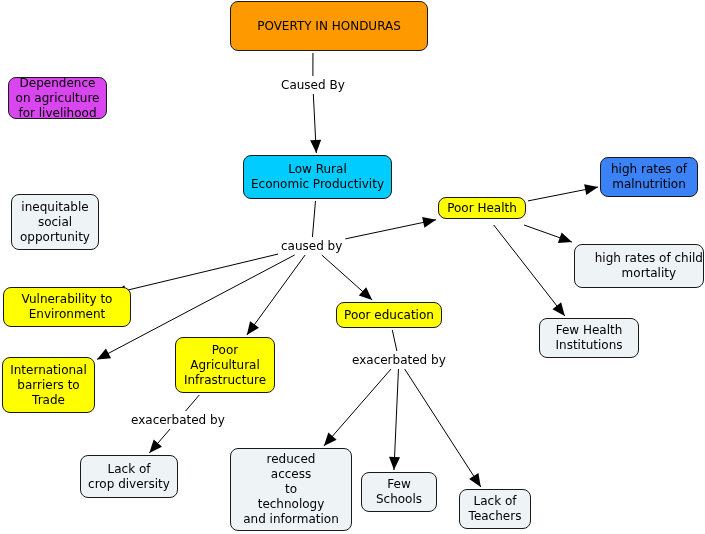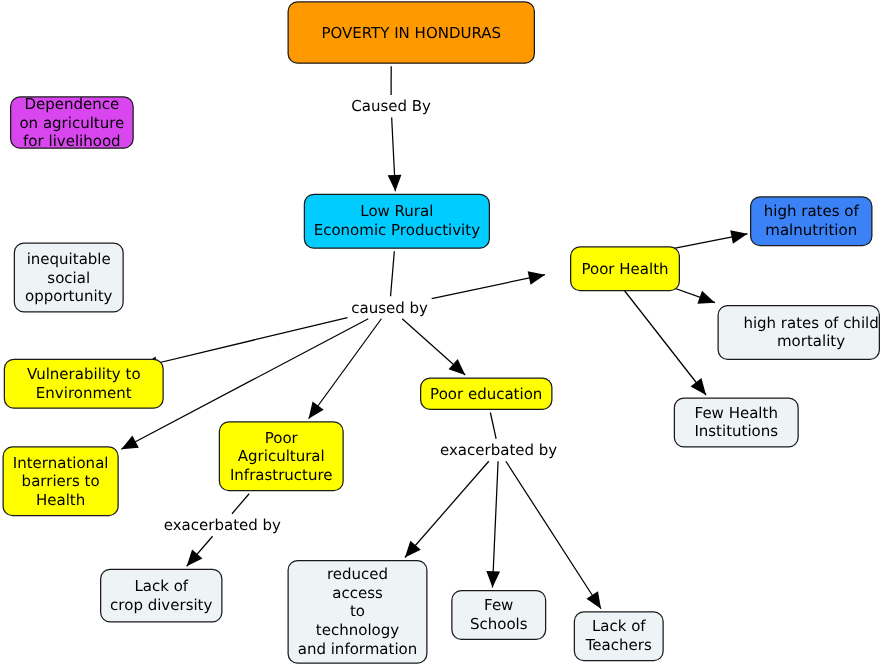--- a/index.html
+++ b/index.html
@@ -50,39 +50,39 @@
 
 <div class="node" id="n-poverty" style="left: 230px; top: 1px; width: 198px; height: 50px; background: rgb(255, 153, 0); border-color: rgb(26, 26, 26);"><span>POVERTY IN HONDURAS</span></div>
 <div class="node" id="n-dependence" style="left: 8px; top: 77px; width: 99px; height: 42px; background: #d946ef; border-color: rgb(26, 26, 26);"><span>Dependence
 on agriculture
 for livelihood</span></div>
 <div class="node" id="n-inequitable" style="left: 11px; top: 162px; width: 88px; height: 56px; background: rgb(238, 243, 246); border-color: rgb(26, 26, 26); margin-top: 32px;"><span>inequitable
 social
 opportunity</span></div>
 <div class="node" id="n-lowrural" style="left: 243px; top: 155px; width: 149px; height: 44px; background: rgb(0, 204, 255); border-color: rgb(26, 26, 26);"><span>Low Rural
 Economic Productivity</span></div>
-<div class="node" id="n-poorhealth" style="left: 456px; top: 197px; width: 88px; height: 36px; background: rgb(255, 255, 0); border-color: rgb(26, 26, 26);"><span>Poor Health</span></div>
+<div class="node" id="n-poorhealth" style="left: 438px; top: 197px; width: 88px; height: 22px; background: rgb(255, 255, 0); border-color: rgb(26, 26, 26);"><span>Poor Health</span></div>
 <div class="node" id="n-malnutrition" style="left: 600px; top: 157px; width: 98px; height: 40px; background: #3b82f6; border-color: rgb(26, 26, 26);"><span>high rates of
 malnutrition</span></div>
 <div class="node" id="n-childmortality" style="left: 574px; top: 244px; width: 130px; height: 44px; background: rgb(238, 243, 246); border-color: rgb(26, 26, 26); justify-content: flex-end;"><span>high rates of child
 mortality</span></div>
 <div class="node" id="n-vulnerability" style="left: 3px; top: 287px; width: 128px; height: 40px; background: rgb(255, 255, 0); border-color: rgb(26, 26, 26);"><span>Vulnerability to
 Environment</span></div>
 <div class="node" id="n-poored" style="left: 336px; top: 302px; width: 106px; height: 26px; background: rgb(255, 255, 0); border-color: rgb(26, 26, 26);"><span>Poor education</span></div>
 <div class="node" id="n-fewhealth" style="left: 539px; top: 318px; width: 100px; height: 40px; background: rgb(238, 243, 246); border-color: rgb(26, 26, 26); align-items: center;"><span>Few Health
 Institutions</span></div>
 <div class="node" id="n-international" style="left: 2px; top: 357px; width: 93px; height: 56px; background: rgb(255, 255, 0); border-color: rgb(26, 26, 26);"><span>International
 barriers to
-Health</span></div>
+Trade</span></div>
 <div class="node" id="n-pooragri" style="left: 175px; top: 337px; width: 100px; height: 56px; background: rgb(255, 255, 0); border-color: rgb(26, 26, 26);"><span>Poor
 Agricultural
 Infrastructure</span></div>
 <div class="node" id="n-cropdiv" style="left: 80px; top: 455px; width: 98px; height: 43px; background: rgb(238, 243, 246); border-color: rgb(26, 26, 26);"><span>Lack of
 crop diversity</span></div>
-<div class="node" id="n-reducedaccess" style="left: 230px; top: 448px; width: 112px; height: 83px; background: rgb(238, 243, 246); border-color: rgb(26, 26, 26);"><span>reduced
+<div class="node" id="n-reducedaccess" style="left: 230px; top: 448px; width: 122px; height: 83px; background: rgb(238, 243, 246); border-color: rgb(26, 26, 26);"><span>reduced
 access
 to
 technology
 and information</span></div>
 <div class="node" id="n-fewschools" style="left: 361px; top: 472px; width: 76px; height: 40px; background: rgb(238, 243, 246); border-color: rgb(26, 26, 26);"><span>Few
 Schools</span></div>
 <div class="node" id="n-lackteachers" style="left: 459px; top: 489px; width: 72px; height: 40px; background: rgb(238, 243, 246); border-color: rgb(26, 26, 26);"><span>Lack of
 Teachers</span></div>
 
 <div class="lbl" id="l-causedBy1" style="left:280px;top:78px;">Caused By</div>

